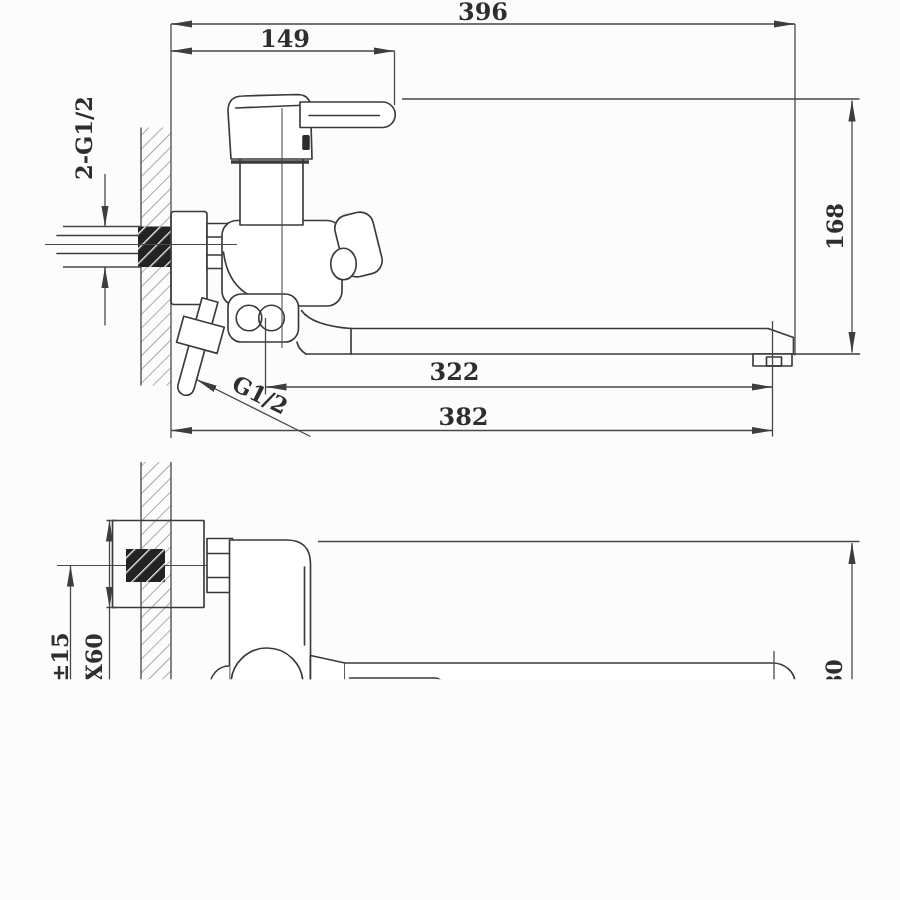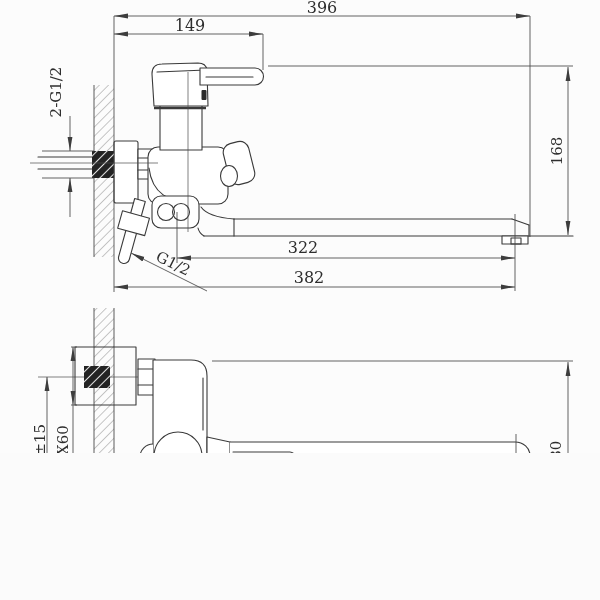--- a/index.html
+++ b/index.html
@@ -1,16 +1,16 @@
 <!DOCTYPE html>
 <html><head>
 <meta charset="utf-8">
 <style>
   html,body{margin:0;padding:0;background:#fbfbfb;}
-  #canvas{width:600px;height:453px;position:relative;background:#fcfcfc;overflow:hidden;}
+  #canvas{width:600px;height:453px;position:relative;background:#fcfcfc;overflow:hidden;font-weight:bold;}
   svg{display:block;}
   .outline{fill:none;stroke:#3a3a3a;stroke-width:1.1;stroke-linejoin:round;stroke-linecap:round;}
   .solid{fill:#ffffff;stroke:#3a3a3a;stroke-width:1.1;stroke-linejoin:round;}
   .thin{fill:none;stroke:#4a4a4a;stroke-width:0.7;}
   .dim{fill:none;stroke:#474747;stroke-width:0.85;}
   .dimtxt{font-family:"DejaVu Serif","Liberation Serif",serif;fill:#2e2e2e;}
   .big{font-size:16px;}
   .med{font-size:15px;}
   .band{stroke:#4a4a4a;stroke-width:0.9;}
 </style>

